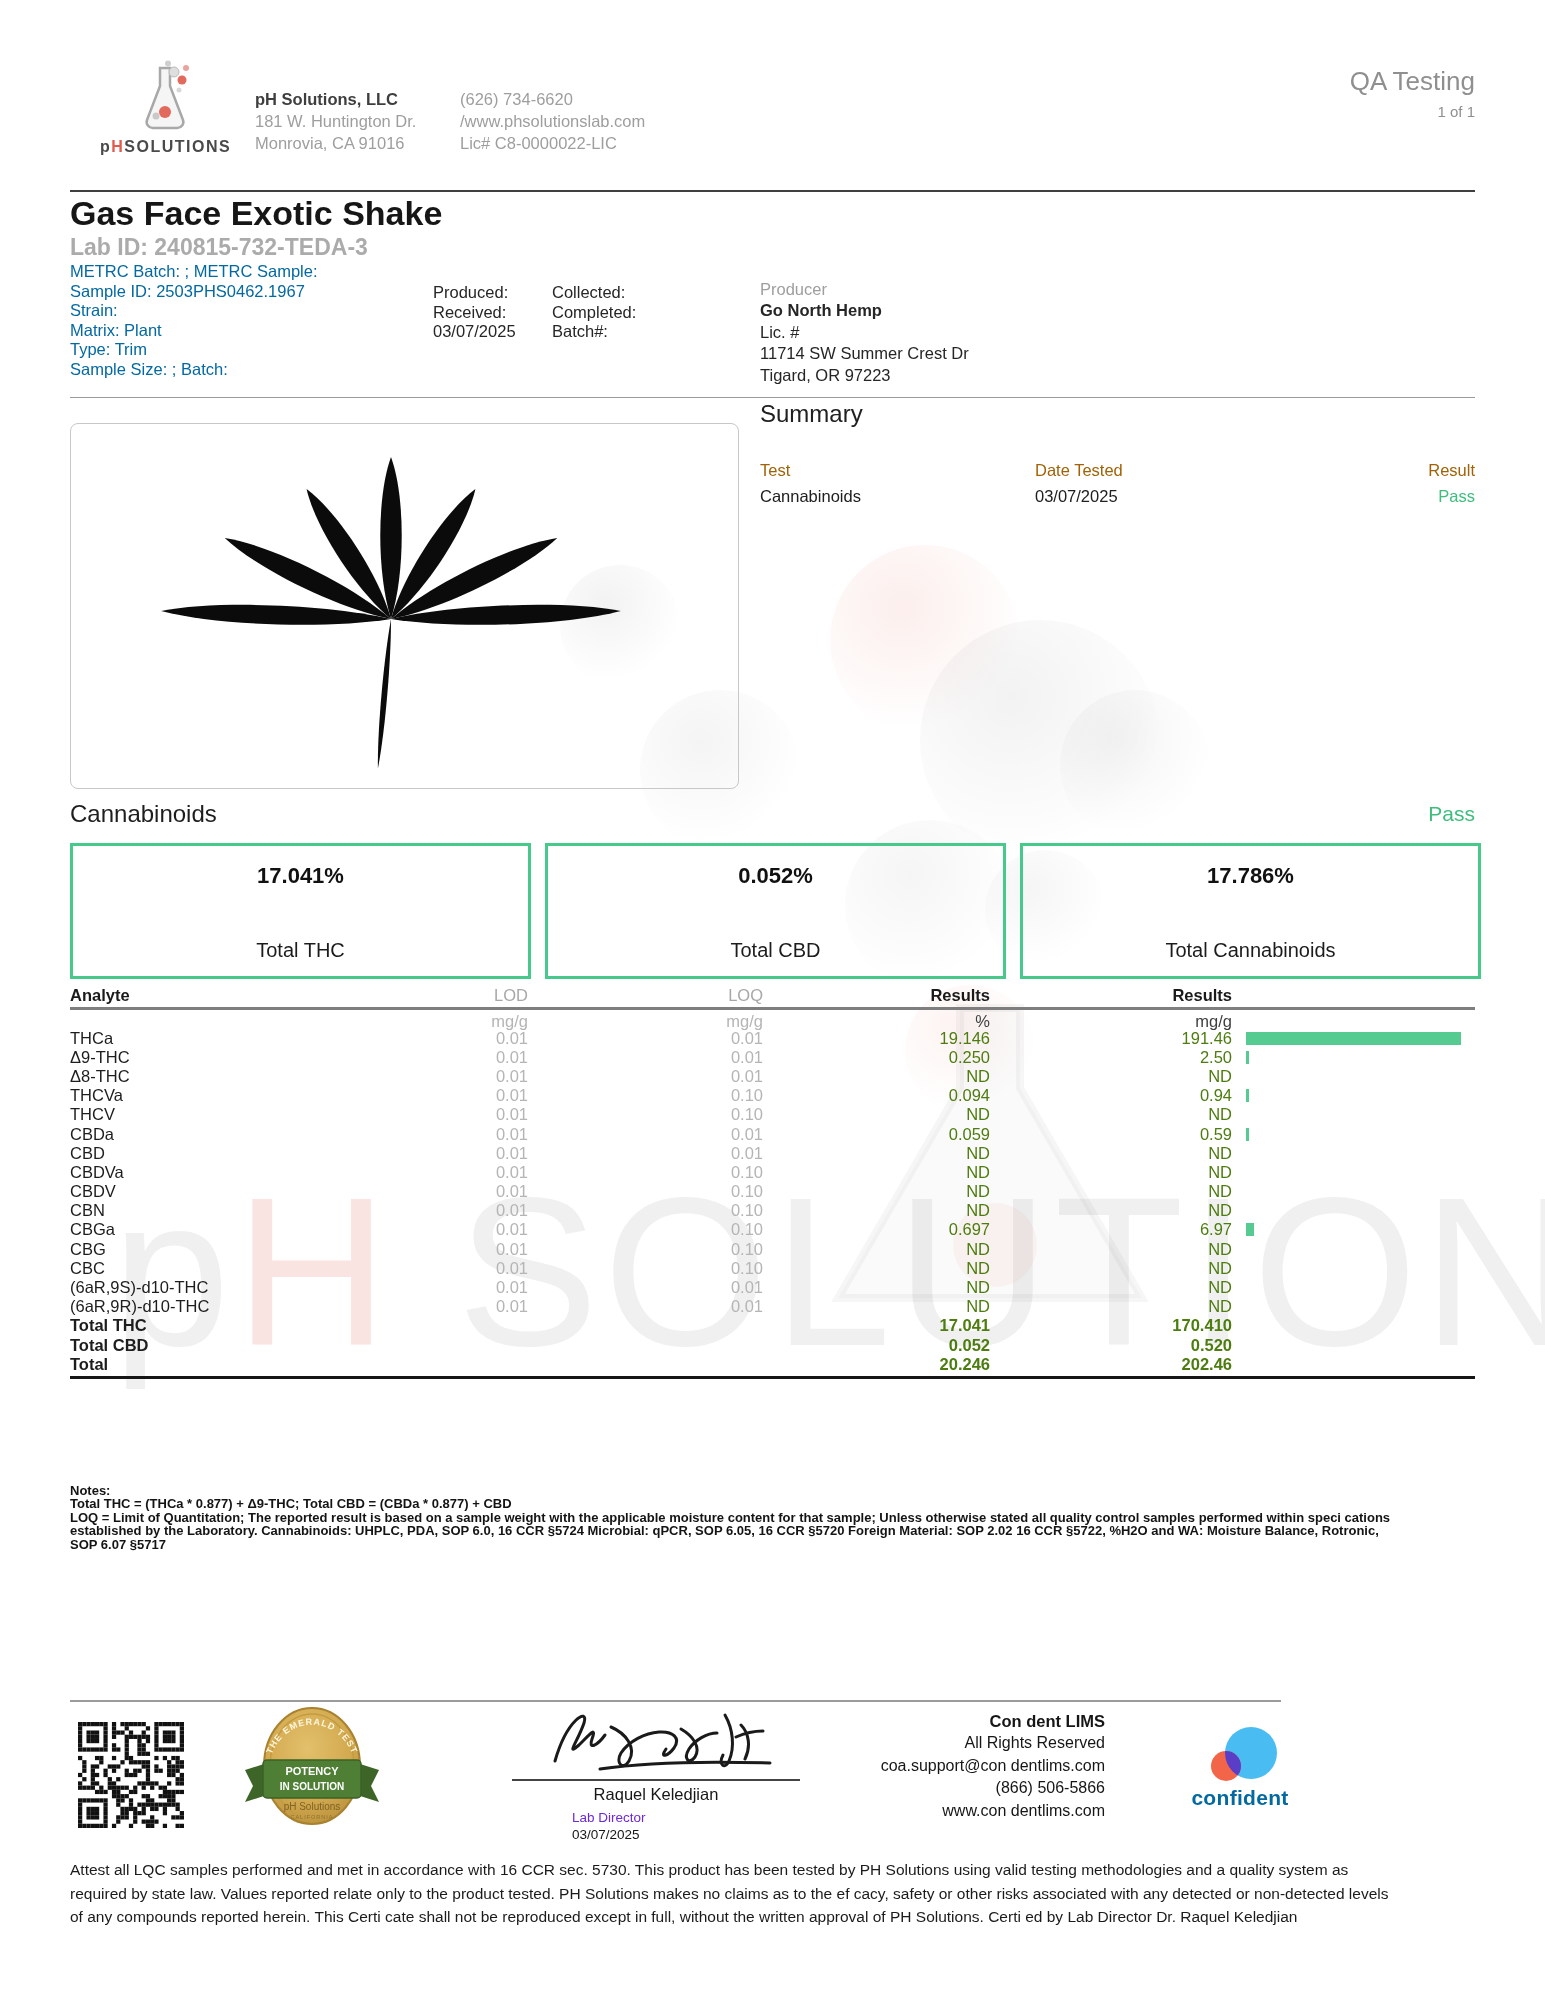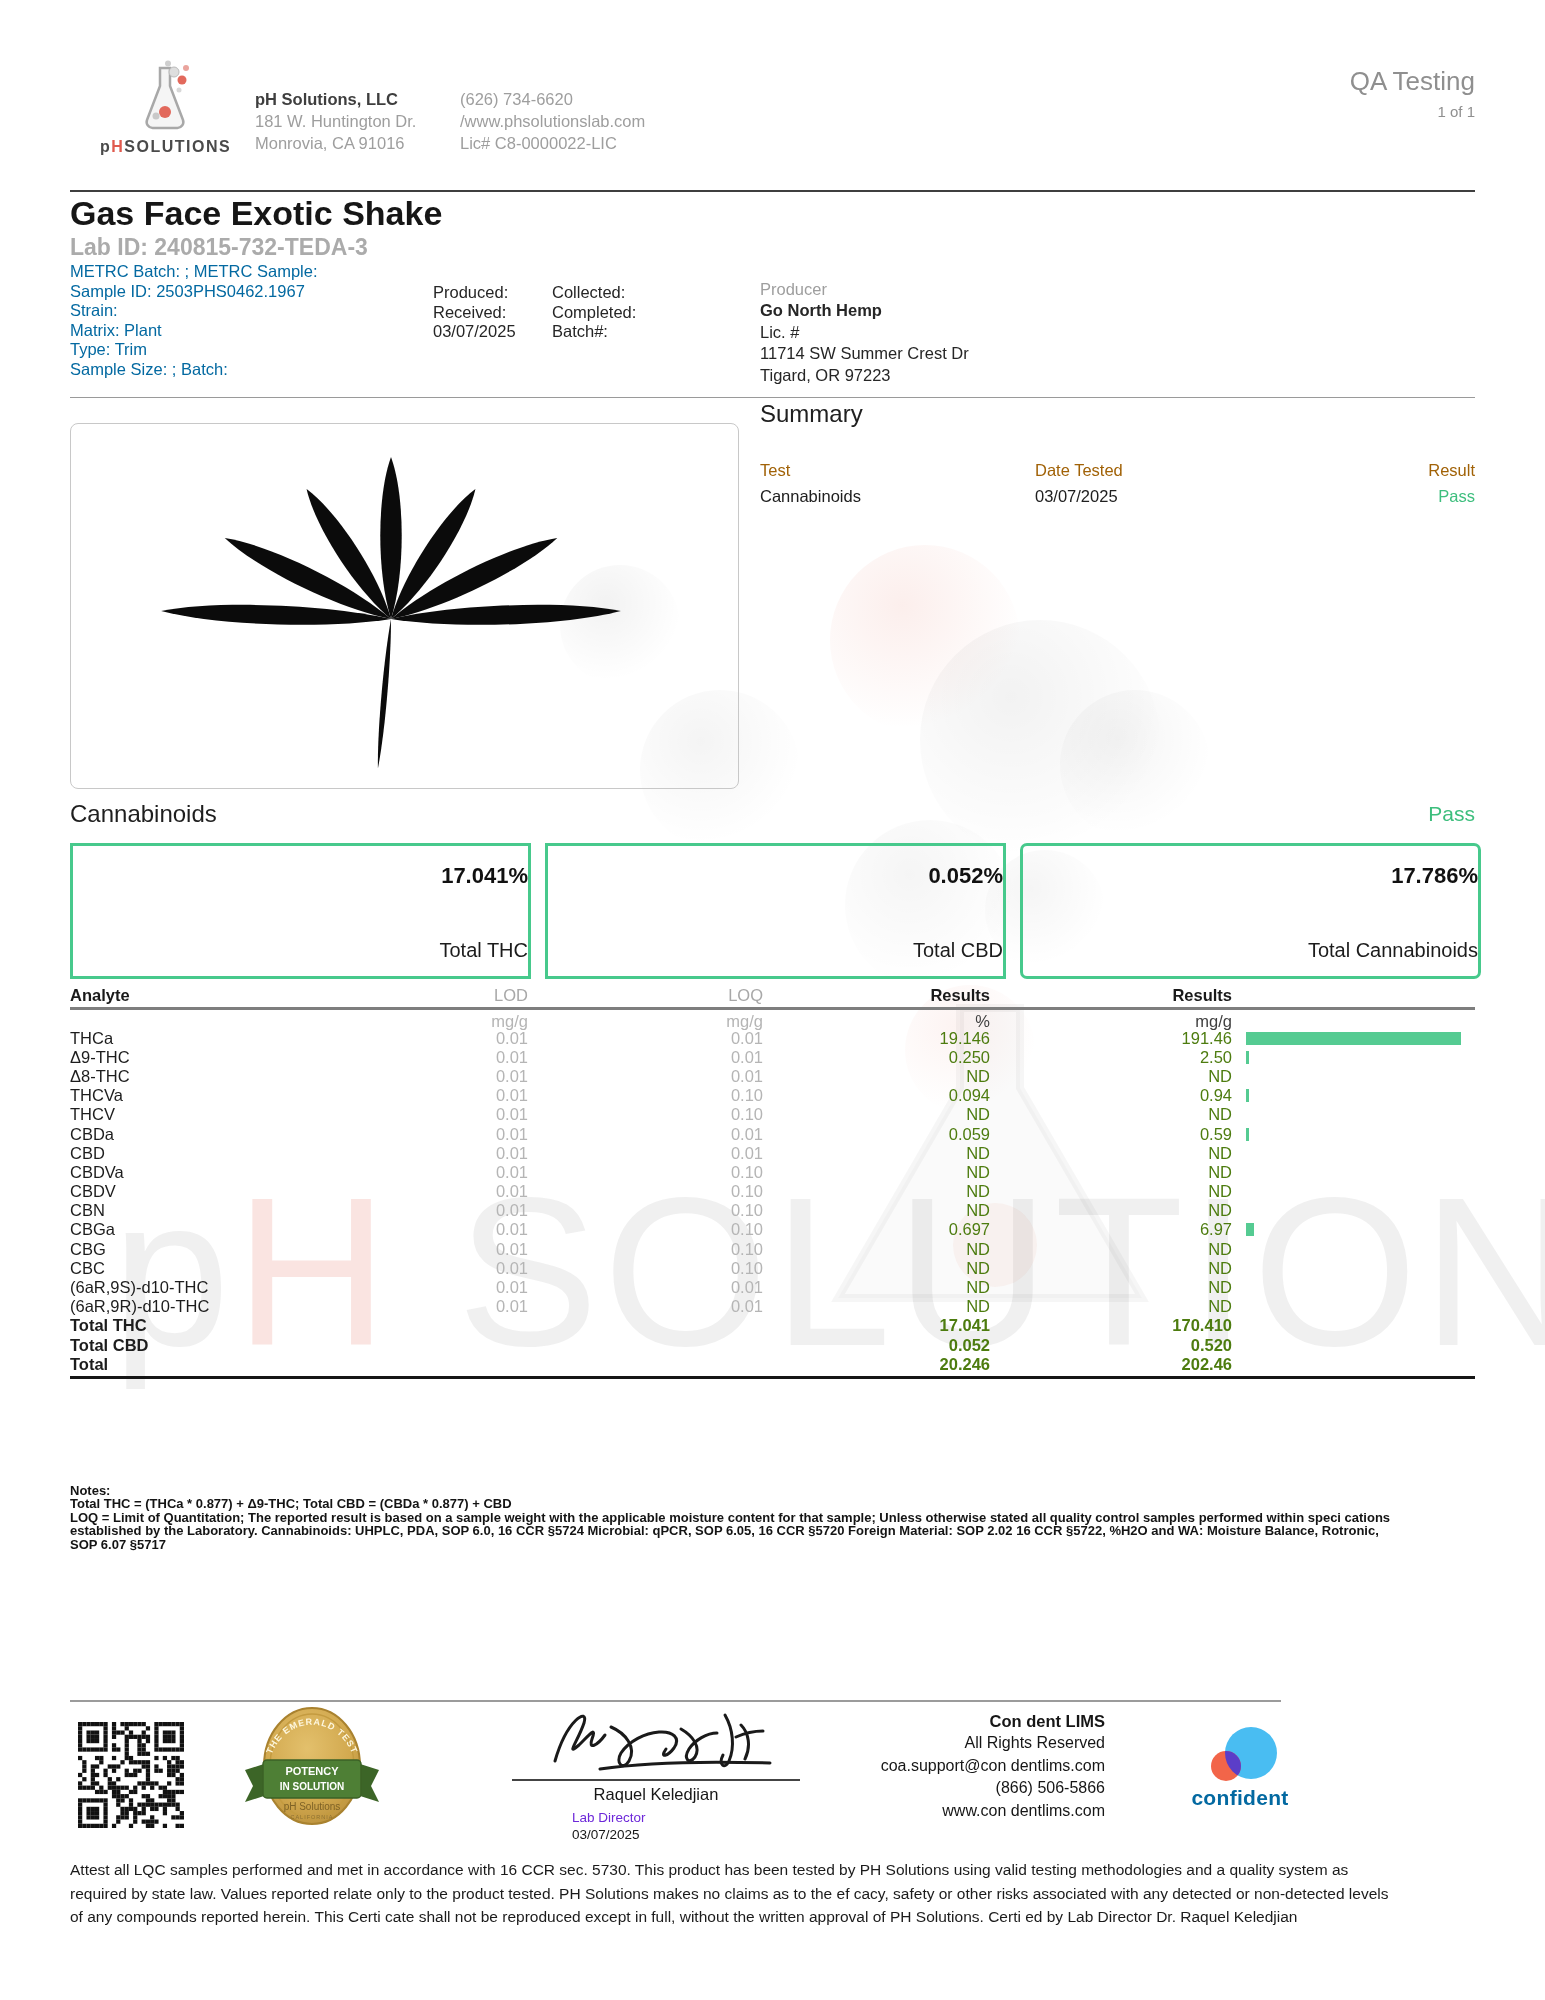--- a/index.html
+++ b/index.html
@@ -40,21 +40,21 @@
   .sum-row{left:760px;width:715px;display:grid;grid-template-columns:275px 330px 1fr;font-size:16.5px;}
   #sum-cols{top:461px;color:#a16207;}
   #sum-data{top:487px;color:#202020;}
   .sum-right{text-align:right;}
   .pass{color:#3dbe7d;}
   
   #leafbox{left:70px;top:423px;width:667px;height:364px;border:1.5px solid #c8c8c8;border-radius:8px;background:transparent;}
   
   #cann-head{left:70px;top:800px;font-size:24px;color:#1e1e1e;}
   #cann-pass{right:70px;top:802px;font-size:21px;}
-  .totbox{top:843px;width:455px;height:130px;border:3px solid #47c98c;text-align:right;}
+  .totbox{top:843px;width:455px;height:130px;border:3px solid #47c98c;text-align:center;}
   .totbox .tb-val{margin-top:17px;font-size:22px;font-weight:700;color:#111;}
   .totbox .tb-lab{position:absolute;bottom:14px;left:0;right:0;font-size:20px;color:#1c1c1c;}
   
   #rtable{left:70px;top:984px;width:1405px;font-size:16.5px;}
   .rt-row{display:grid;grid-template-columns:330px 128px 235px 227px 242px 1fr;align-items:center;height:19.2px;}
   #rt-header{height:22px;}
   #rt-header .hd{font-weight:700;color:#1a1a1a;}
   #rt-header .hg{color:#a8a8a8;}
   .rt-num{text-align:right;}
   .rt-gray{color:#b5b5b5;}
@@ -191,21 +191,21 @@
   <div id="cann-head" class="abs z1">Cannabinoids</div>
   <div id="cann-pass" class="abs z1 pass">Pass</div>
   <div class="abs z1 totbox" style="left:70px;">
     <div class="tb-val">17.041%</div>
     <div class="tb-lab">Total THC</div>
   </div>
   <div class="abs z1 totbox" style="left:545px;">
     <div class="tb-val">0.052%</div>
     <div class="tb-lab">Total CBD</div>
   </div>
-  <div class="abs z1 totbox" style="left:1020px;border-radius:7px;">
+  <div class="abs z1 totbox" style="left:1020px;">
     <div class="tb-val">17.786%</div>
     <div class="tb-lab">Total Cannabinoids</div>
   </div>
 
   <div id="rtable" class="abs z1">
     <div id="rt-header" class="rt-row">
       <div class="hd">Analyte</div>
       <div class="hg rt-num">LOD</div>
       <div class="hg rt-num">LOQ</div>
       <div class="hd rt-num">Results</div>

